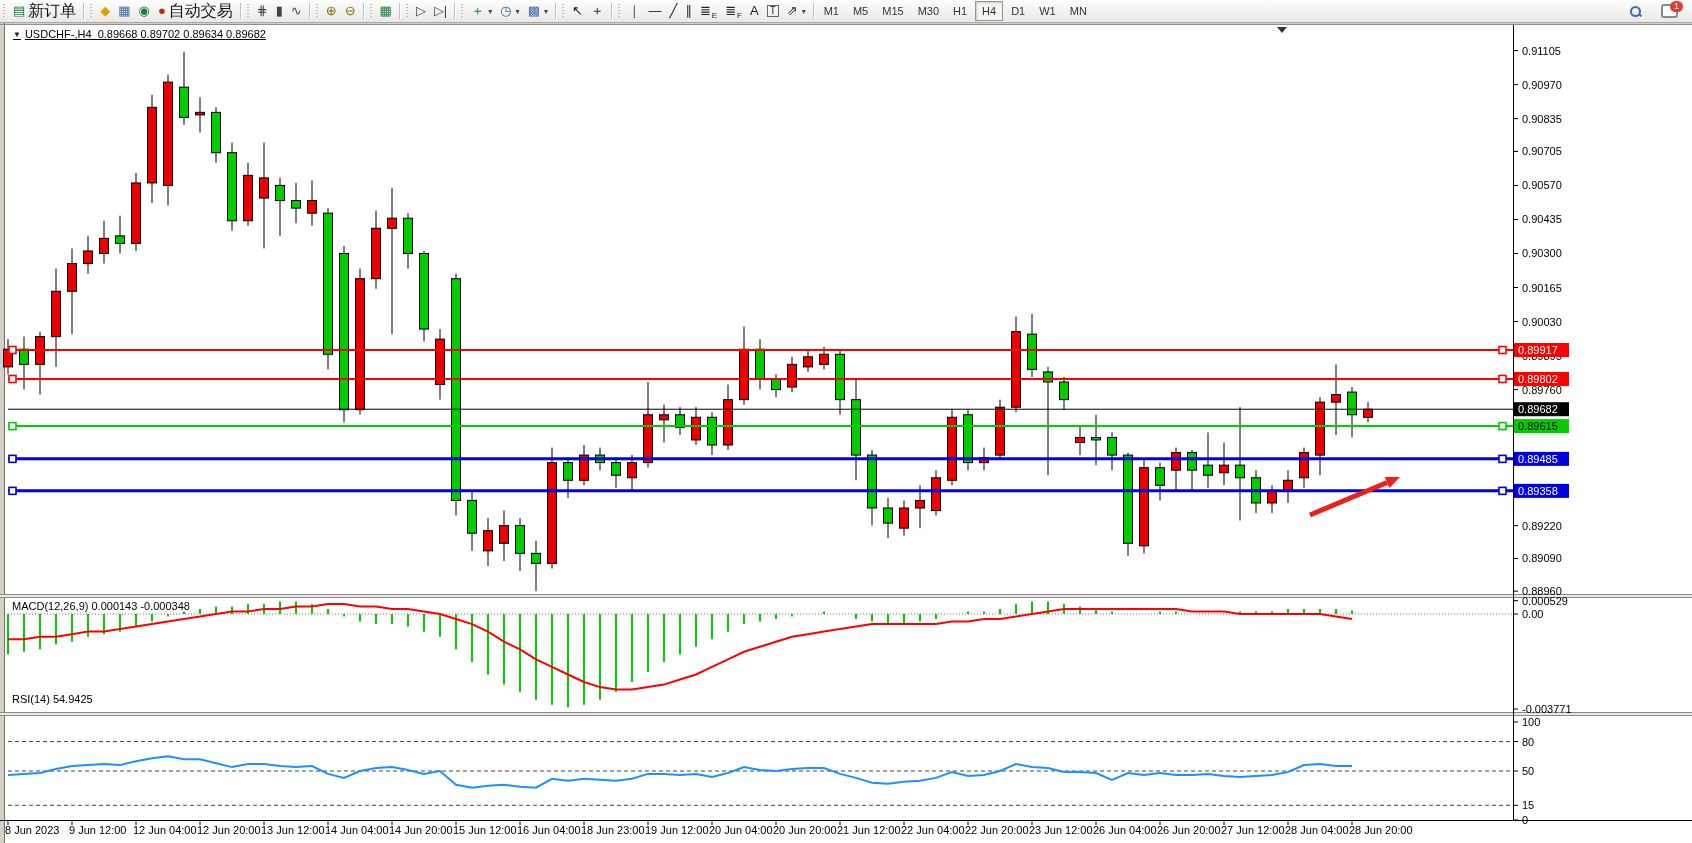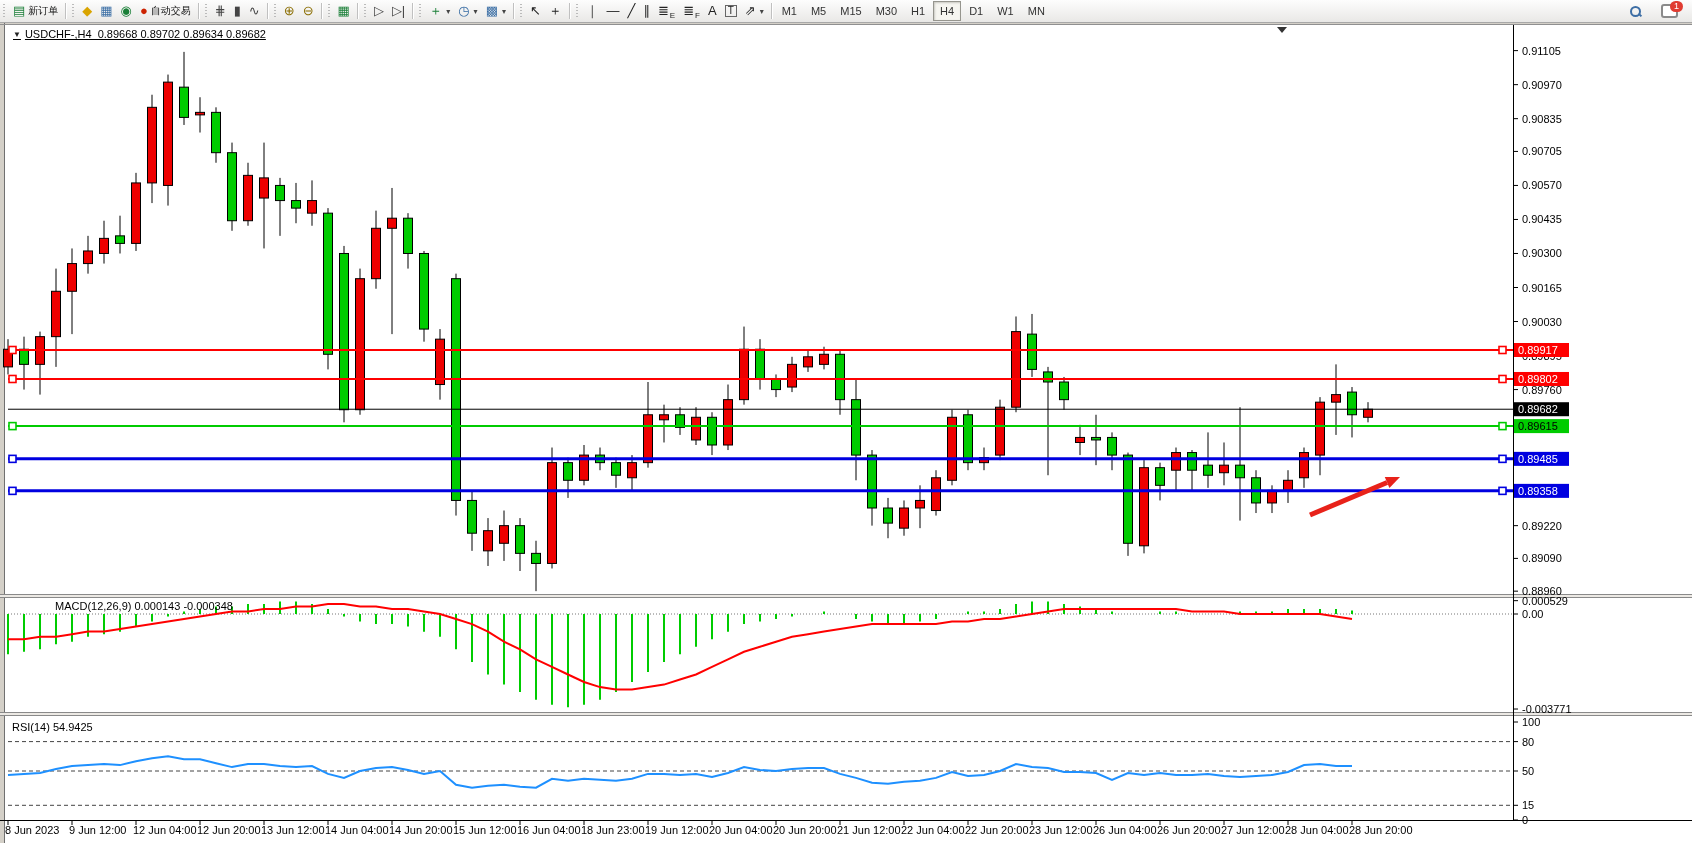--- a/index.html
+++ b/index.html
@@ -12,21 +12,21 @@
            display:flex;align-items:center;font-size:12px;color:#222;}
   .tb-grip{width:5px;height:14px;margin:0 2px;
            background-image:repeating-linear-gradient(#bbb 0 1px,transparent 1px 3px);
            background-size:2px 100%;background-repeat:repeat-y;background-position:1px 0;}
   .tb-sep{width:1px;height:16px;background:#c0c0c0;margin:0 3px;box-shadow:1px 0 0 #fff;}
   .tb-btn{display:flex;align-items:center;gap:3px;padding:1px 4px;height:18px;cursor:default;}
   .tb-btn .glyph{font-size:13px;line-height:14px;}
   .tb-btn .glyph.boxed{border:1px solid #666;font-size:10px;line-height:10px;padding:0 2px;}
   .tb-btn .sub{font-size:8px;margin-left:-2px;align-self:flex-end;}
   .tb-btn .caret{font-size:8px;color:#444;margin-left:1px;}
-  .tb-label{font-size:10px;color:#111;white-space:nowrap;}
+  .tb-label{font-size:16px;color:#111;white-space:nowrap;}
   .tf-btn{padding:1px 6px;height:16px;line-height:16px;font-size:11px;color:#333;margin:0 1px;}
   .tf-btn.active{background:#f6f5f0;border:1px solid #96958e;box-shadow:inset 1px 1px 2px #c9c8c2;}
   .tb-right{margin-left:auto;display:flex;align-items:center;margin-right:10px;gap:12px;}
   .lens{position:relative;width:11px;height:11px;}
   .lens .ring{position:absolute;left:0;top:0;width:7px;height:7px;border:2px solid #3d6ea5;border-radius:50%;}
   .lens .tail{position:absolute;left:8px;top:8px;width:4px;height:2px;background:#3d6ea5;transform:rotate(45deg);}
   .bubble{position:relative;width:13px;height:10px;border:2px solid #8a8a8a;border-radius:3px;background:#fff;}
   .badge{position:absolute;top:-5px;right:-7px;min-width:11px;height:11px;border-radius:6px;background:#e03c31;
          color:#fff;font-size:9px;line-height:11px;text-align:center;padding:0 1px;}
   
@@ -567,16 +567,16 @@
         <div class="tb-btn">
           <div class="bubble">
             <div class="badge">1</div>
           </div>
         </div>
       </div>
     </div>
 
   <div class="ov" style="left:13px;top:28px;text-decoration:underline;"><span class="dd">▼</span><span>USDCHF-,H4  0.89668 0.89702 0.89634 0.89682</span></div>
 
-  <div class="ov" style="left:12px;top:600px;margin-left:43px;">MACD(12,26,9) 0.000143 -0.000348</div>
+  <div class="ov" style="left:12px;top:600px;">MACD(12,26,9) 0.000143 -0.000348</div>
 
-  <div class="ov" style="left:12px;top:721px;">RSI(14) 54.9425</div>
+  <div class="ov" style="left:12px;top:693px;">RSI(14) 54.9425</div>
 </div>
 
 </body></html>

